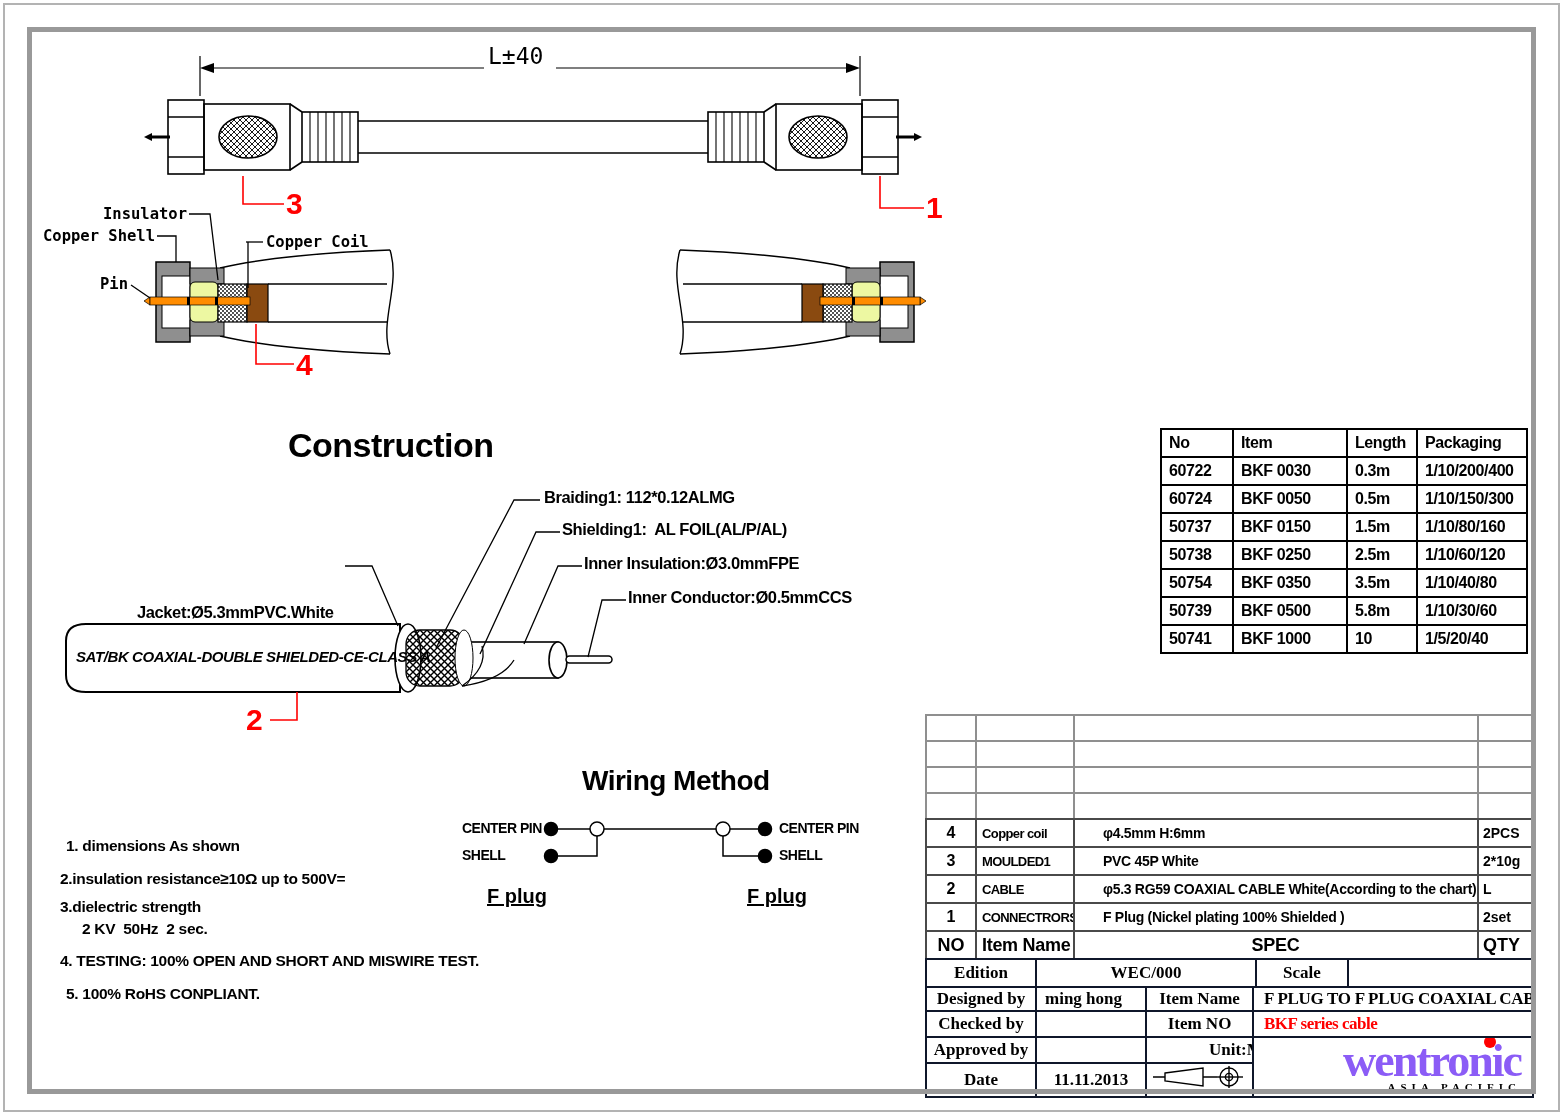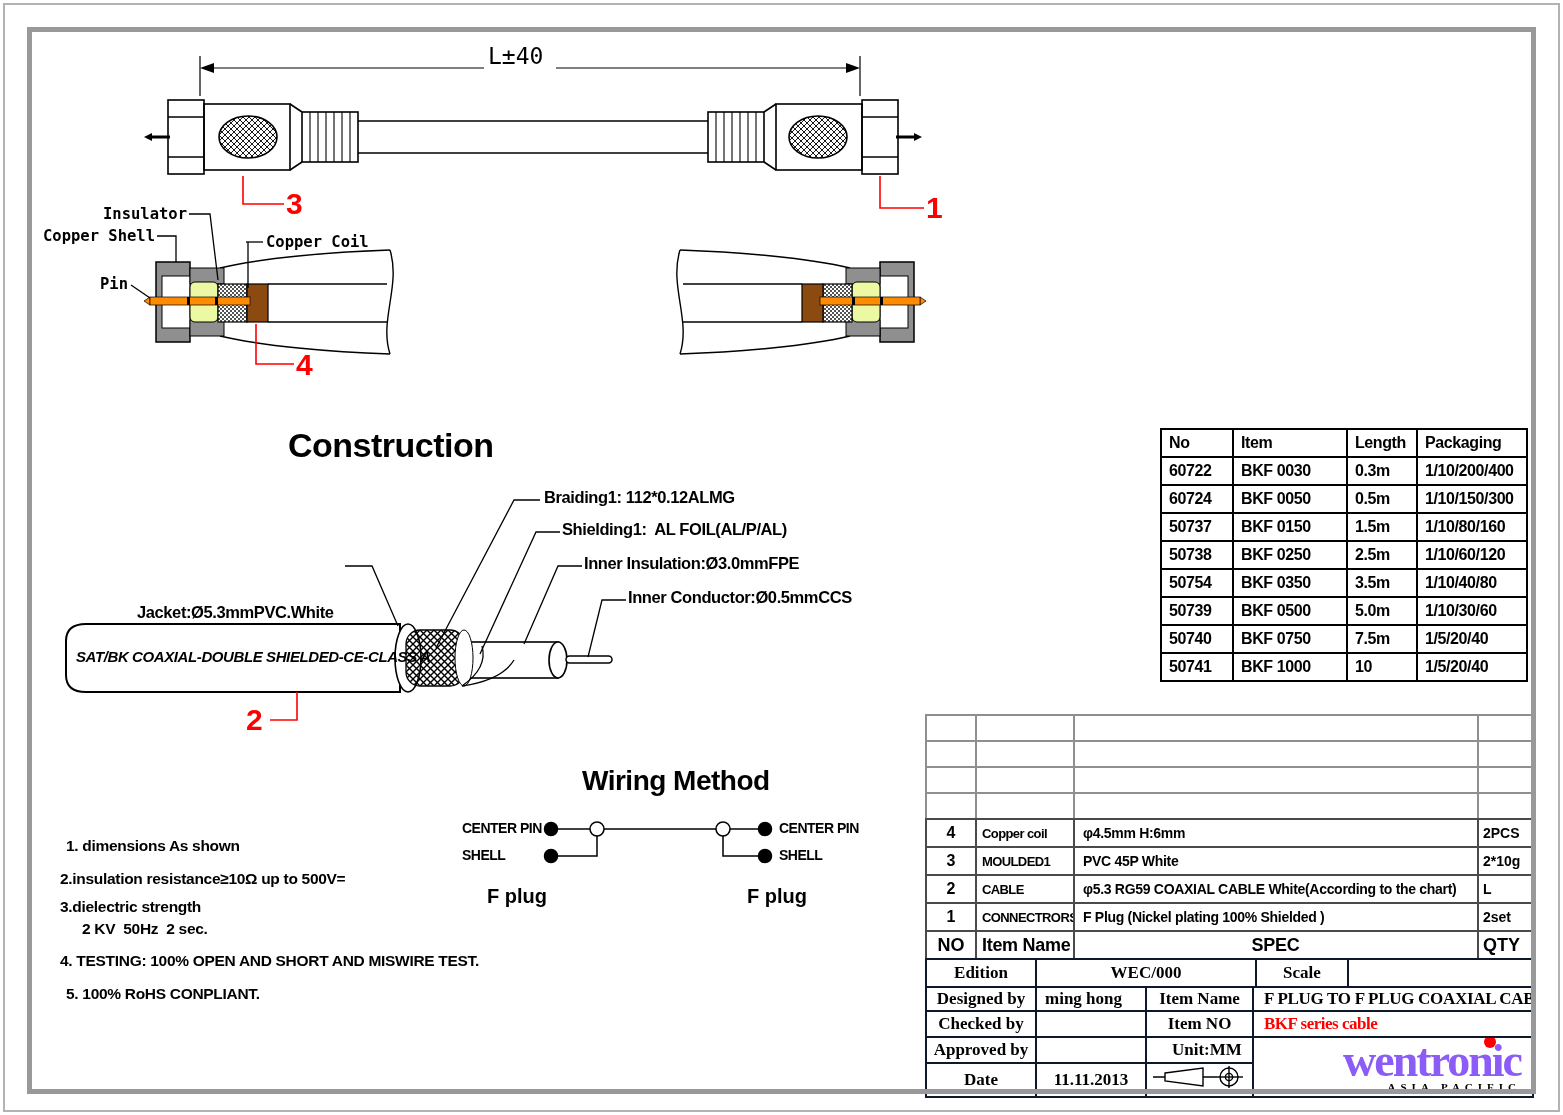--- a/index.html
+++ b/index.html
@@ -10,39 +10,39 @@
   svg.linework{position:absolute;left:0;top:0;}
   .t{position:absolute;white-space:pre;line-height:1.05;}
   .mono{font-family:"DejaVu Sans Mono",monospace;font-weight:bold;font-size:15.5px;}
   .dim{font-family:"DejaVu Sans Mono",monospace;font-size:23px;font-weight:400;}
   .red-num{color:#ff0000;font-weight:bold;font-size:30px;}
   .h-big{font-weight:bold;font-size:34px;letter-spacing:-0.5px;}
   .h-mid{font-weight:bold;font-size:28px;letter-spacing:-0.5px;}
   .lab{font-weight:bold;font-size:16.5px;letter-spacing:-0.4px;}
   .note{font-weight:bold;font-size:15.5px;letter-spacing:-0.3px;}
   .wire-lab{font-weight:bold;font-size:14px;letter-spacing:-0.5px;}
-  .fplug{font-weight:bold;font-size:20px;}
+  .fplug{font-weight:bold;font-size:20px;text-decoration:underline;}
   .print{font-weight:bold;font-style:italic;font-size:15px;letter-spacing:-0.4px;}
   table{border-collapse:collapse;table-layout:fixed;position:absolute;}
   .parts td,.parts th{border:2px solid #000;font-weight:bold;font-size:16px;
        letter-spacing:-0.4px;padding:0 0 0 7px;text-align:left;overflow:hidden;white-space:nowrap;}
   .gridE td{border:2px solid #8f8f8f;}
   .bom td{border:2px solid #4a4a4a;font-weight:bold;overflow:hidden;white-space:nowrap;}
   .bom .c-no{text-align:center;font-size:16px;}
   .bom .c-it{font-size:13px;letter-spacing:-0.6px;padding-left:5px;}
-  .bom .c-sp{font-size:14px;letter-spacing:-0.3px;padding-left:8px;}
+  .bom .c-sp{font-size:14px;letter-spacing:-0.3px;padding-left:28px;}
   .bom .c-qt{font-size:14px;padding-left:4px;}
   .bom .hd{font-size:18px;}
   .bom .hd.c-sp{text-align:center;padding-left:0;}
   .tb td{border:2px solid #0f172a;font-weight:bold;font-size:17px;overflow:hidden;white-space:nowrap;font-family:Liberation Serif, serif;}
   .tb .lblc{text-align:center;}
   .tb .valc{padding-left:8px;}
   .itemname-val{font-size:13px;letter-spacing:-0.3px;padding-left:10px;}
   .bkf{color:#ff0000;font-size:24px;padding-left:10px;letter-spacing:-0.5px;}
-  .unitcell{display:flex;justify-content:space-between;padding:0 24px;align-items:center;height:100%;font-weight:bold;font-size:17px;}
+  .unitcell{display:flex;justify-content:space-between;padding:0 24px;align-items:center;height:100%;font-weight:bold;font-size:17px;margin-left:37px;}
   .logo-cell{vertical-align:bottom;}
   .logo-wrap{position:relative;text-align:right;padding:0 10px 2px 0;}
   .logo-text{position:relative;display:inline-block;font-weight:bold;font-size:46px;
              letter-spacing:-2px;color:#8b5cf6;line-height:0.95;}
   .logo-dot{position:absolute;right:25px;top:-3px;width:12px;height:12px;border-radius:50%;background:#ff0000;}
   .logo-sub{font-weight:bold;font-size:11px;letter-spacing:5px;color:#000;margin-top:-2px;}
   .symcell{text-align:center;}
 </style>
 </head>
 <body>
@@ -268,28 +268,22 @@
         </tr>
     <tr style="height:28px">
           <td>50754</td>
           <td>BKF 0350</td>
           <td>3.5m</td>
           <td>1/10/40/80</td>
         </tr>
     <tr style="height:28px">
           <td>50739</td>
           <td>BKF 0500</td>
-          <td>5.0m</td>
+          <td>5.8m</td>
           <td>1/10/30/60</td>
-        </tr>
-    <tr style="height:28px">
-          <td>50740</td>
-          <td>BKF 0750</td>
-          <td>7.5m</td>
-          <td>1/5/20/40</td>
         </tr>
     <tr style="height:28px">
           <td>50741</td>
           <td>BKF 1000</td>
           <td>10</td>
           <td>1/5/20/40</td>
         </tr>
   </tbody>
     </table>
 

